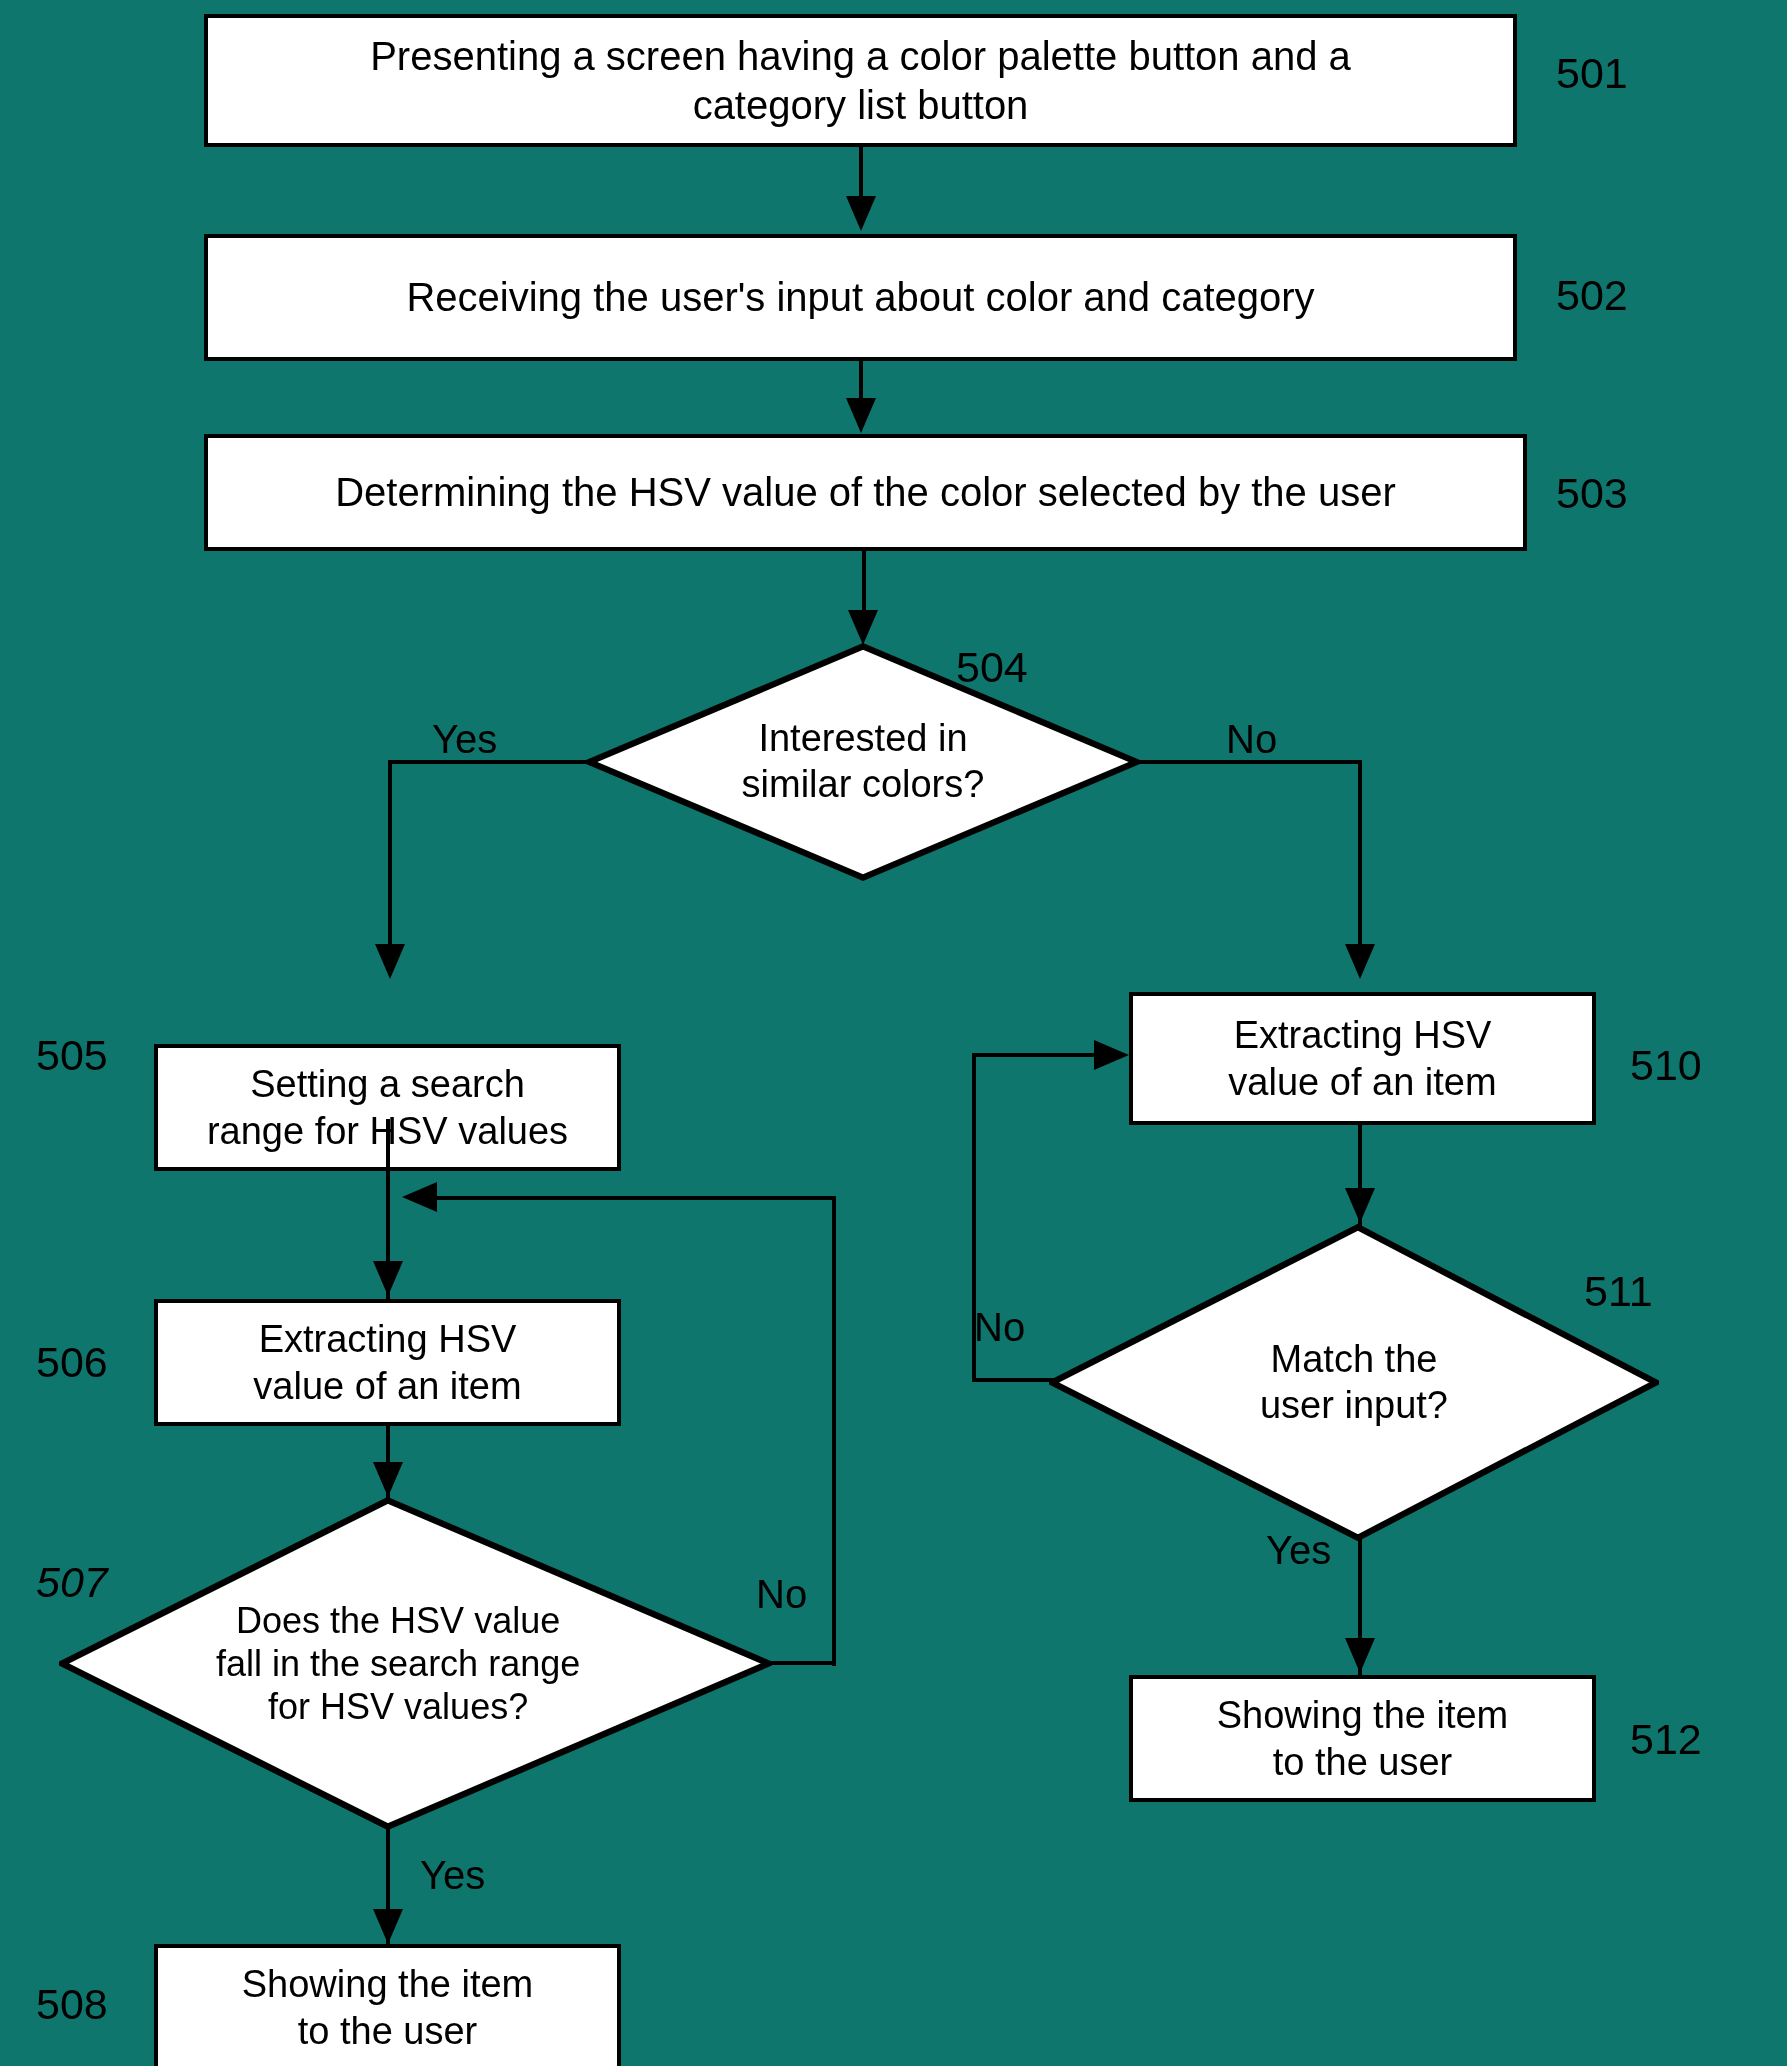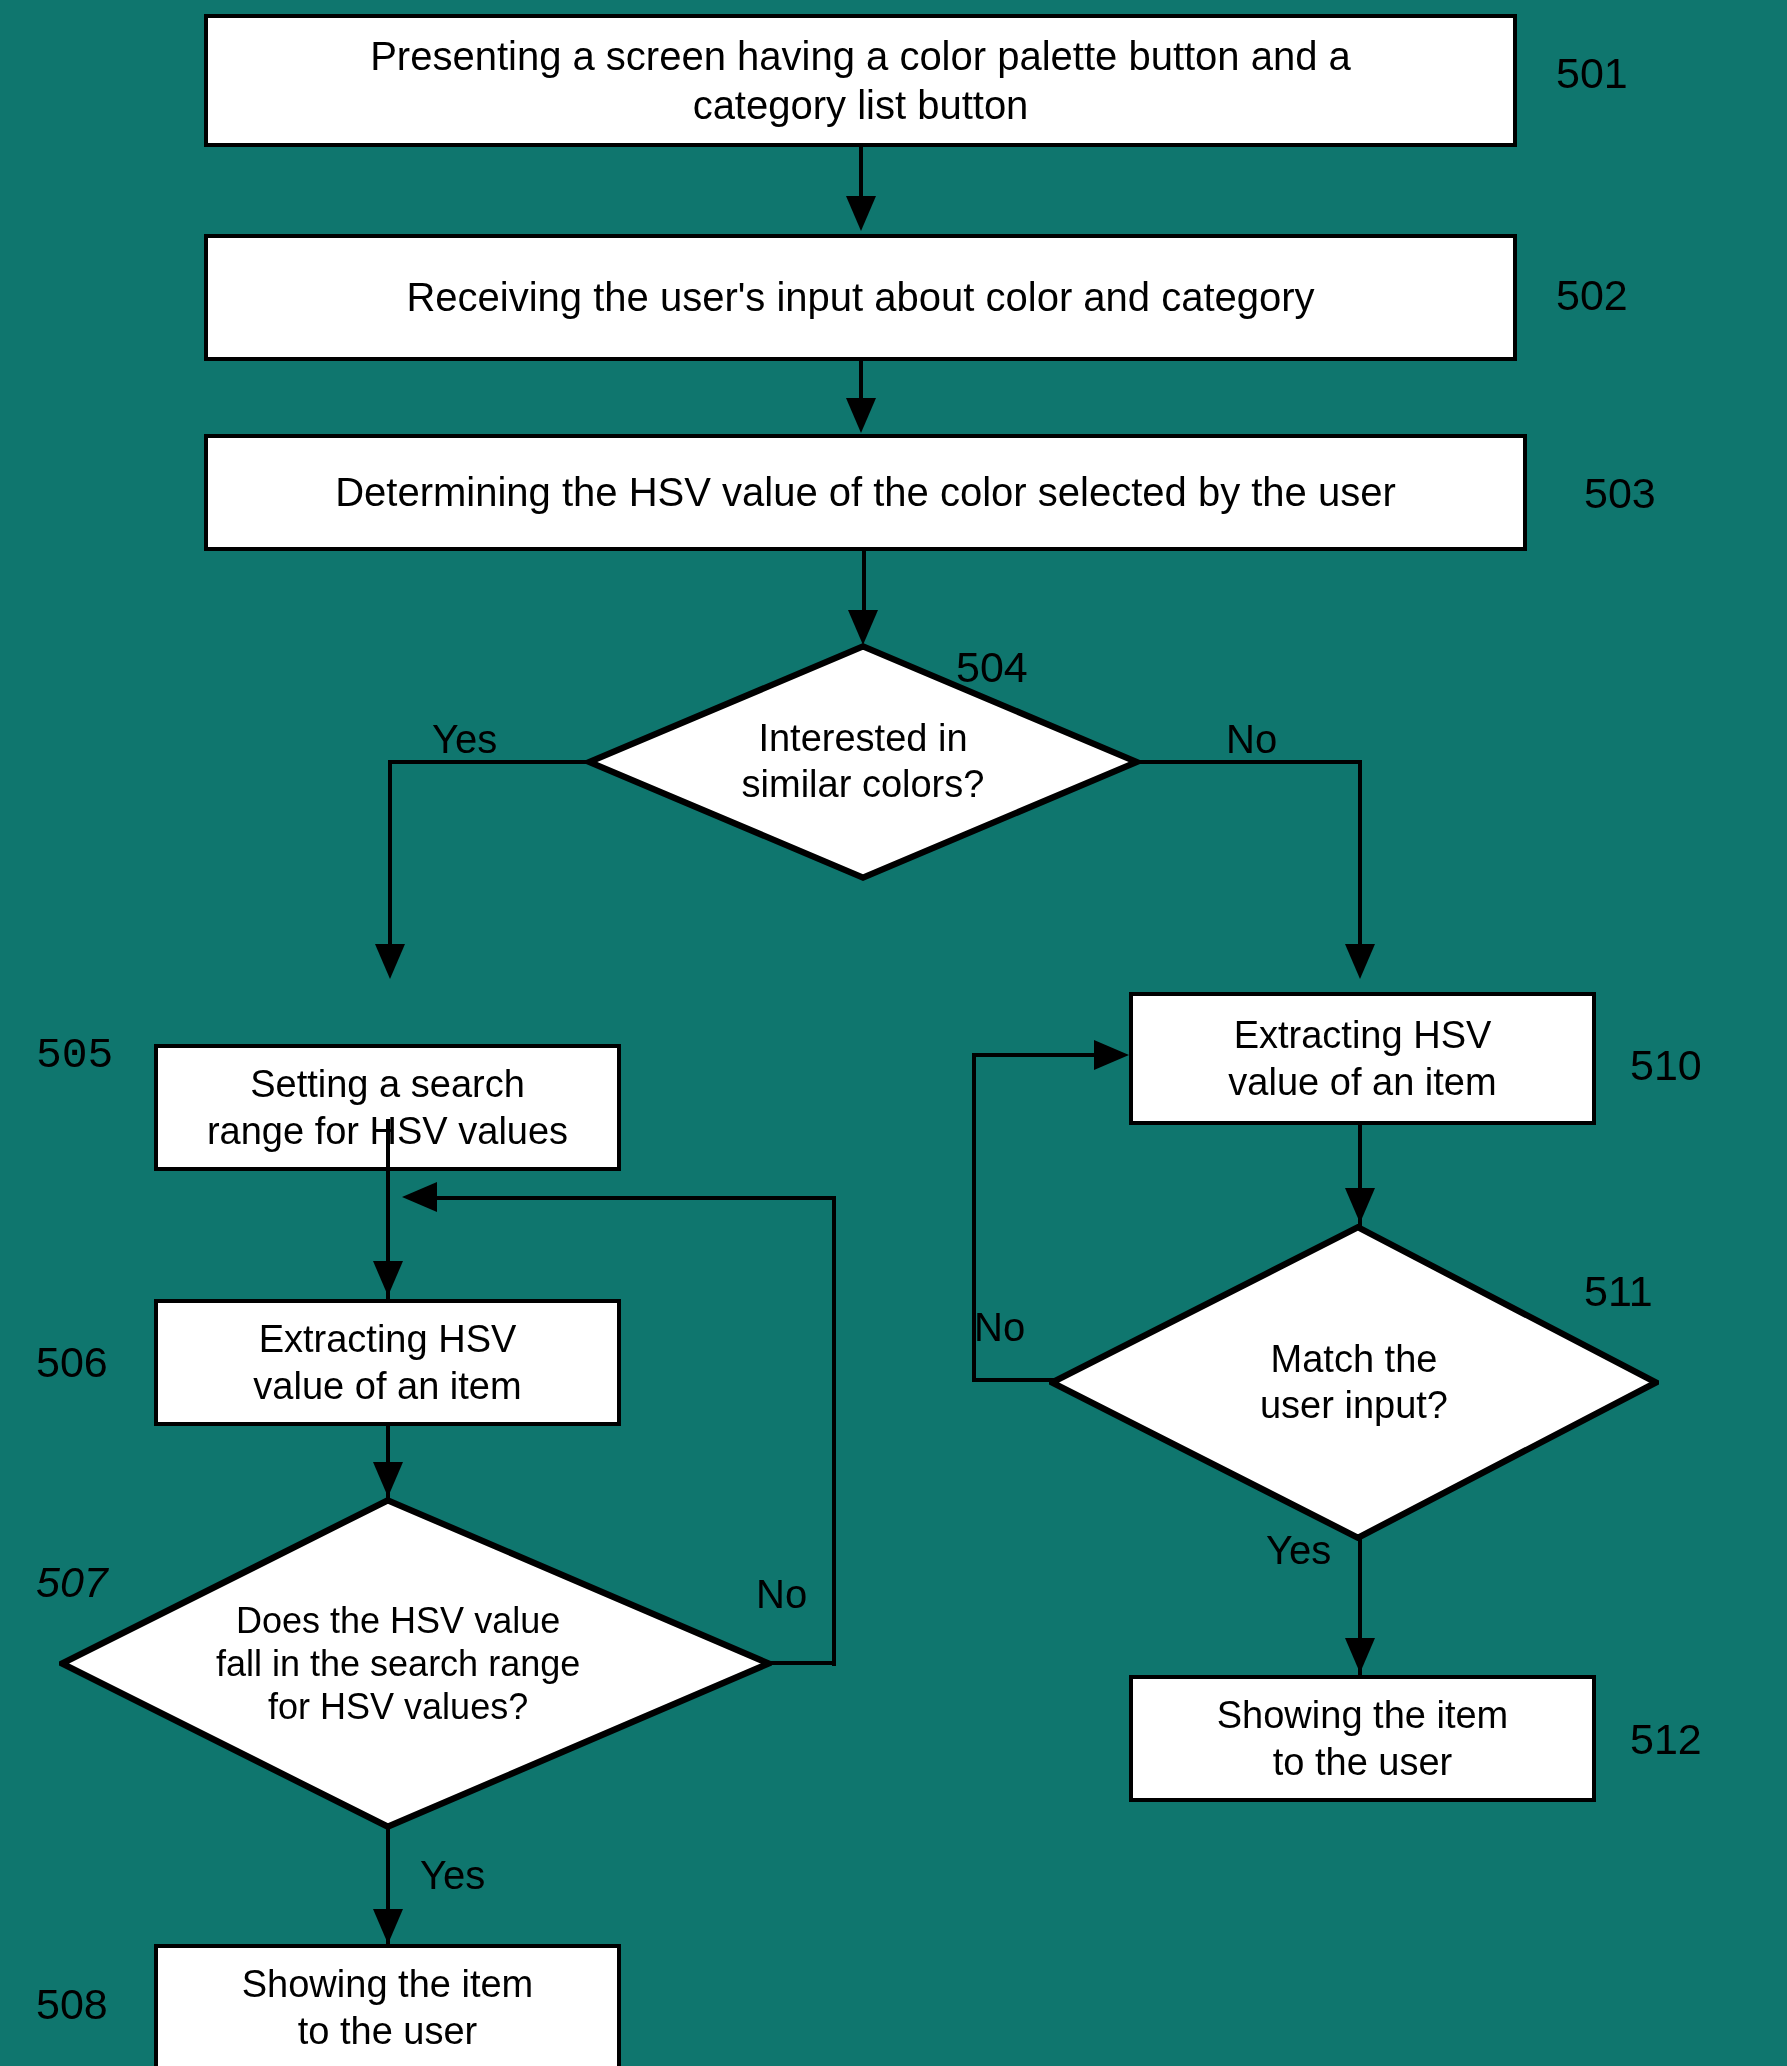--- a/index.html
+++ b/index.html
@@ -124,23 +124,23 @@
   #box-506 { left: 154px;  top: 1299px; width: 467px;  height: 127px; font-size: 38px; }
   #dia-507 { left: 59px;   top: 1497px; width: 713px;  height: 333px; font-size: 36px; }
   #box-508 { left: 154px;  top: 1944px; width: 467px;  height: 127px; font-size: 38px; }
 
   #box-510 { left: 1129px; top: 992px; width: 467px;  height: 133px; font-size: 38px; }
   #dia-511 { left: 1049px; top: 1224px; width: 610px;  height: 317px; font-size: 38px; }
   #box-512 { left: 1129px; top: 1675px; width: 467px;  height: 127px; font-size: 38px; }
 
   #ref-501 { left: 1556px; top: 49px;   font-size: 43px; }
   #ref-502 { left: 1556px; top: 271px;  font-size: 43px; }
-  #ref-503 { left: 1556px; top: 469px;  font-size: 43px; margin-left: 28px; }
+  #ref-503 { left: 1556px; top: 469px;  font-size: 43px; }
   #ref-504 { left: 956px; top: 643px;  font-size: 43px; }
-  #ref-505 { left: 36px;   top: 1031px; font-size: 43px; font-family: Liberation Mono, monospace; }
+  #ref-505 { left: 36px;   top: 1031px; font-size: 43px; }
   #ref-506 { left: 36px;   top: 1338px; font-size: 43px; }
   #ref-507 { left: 36px;   top: 1558px; font-size: 43px; font-style: italic; }
   #ref-508 { left: 36px;   top: 1980px; font-size: 43px; }
   #ref-510 { left: 1630px; top: 1041px; font-size: 43px; }
   #ref-511 { left: 1584px; top: 1267px; font-size: 43px; }
   #ref-512 { left: 1630px; top: 1715px; font-size: 43px; }
 
   #lbl-504-yes { left: 432px;  top: 717px;  font-size: 40px; }
   #lbl-504-no  { left: 1226px; top: 717px;  font-size: 40px; }
   #lbl-507-no  { left: 756px;  top: 1572px; font-size: 40px; }

